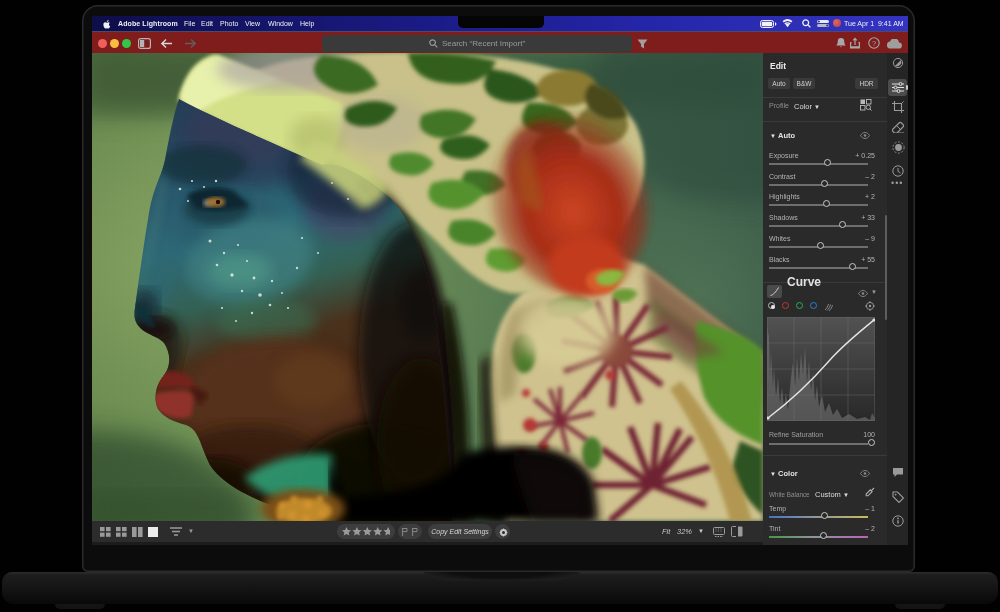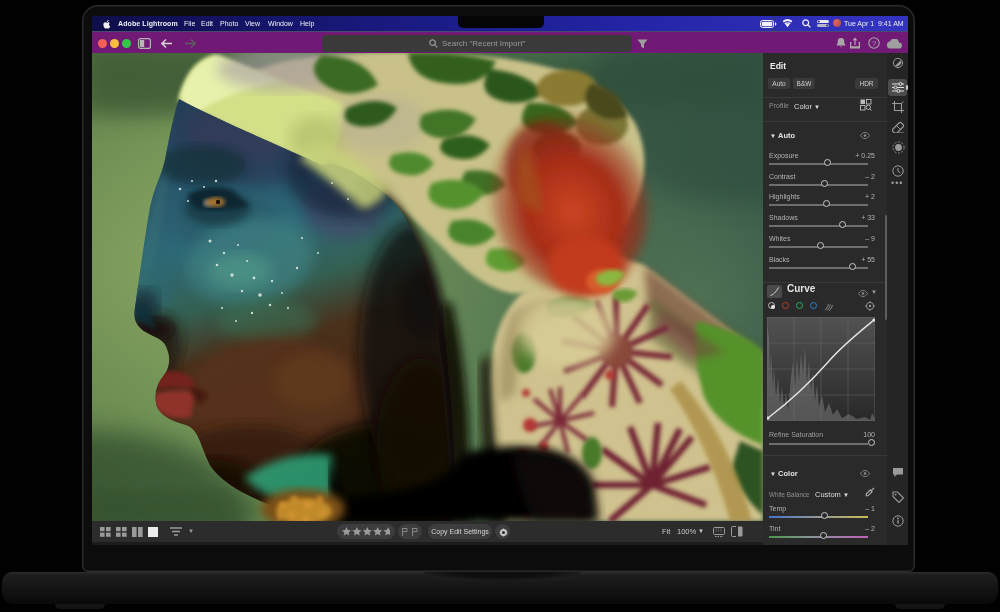--- a/index.html
+++ b/index.html
@@ -14,33 +14,33 @@
     background:#262626; overflow:hidden; }
   
   #menubar { position:absolute; left:0; top:0; width:816px; height:15px;
     background:linear-gradient(93deg,#0e0e4a 0%,#15156a 22%,#1d1d90 48%,#2525a8 68%,#2e2eb6 86%,#3434c2 100%);
     color:#eef0f4; font-size:7px; }
   .mitem { position:absolute; top:3.5px; white-space:nowrap; }
   #notch { position:absolute; left:376px; top:11px; width:86px; height:12px;
     background:#050505; border-radius:0 0 5px 5px; }
   
   #titlebar { position:absolute; left:0; top:15px; width:816px; height:22px;
-    background:#701a75; border-top:1px solid #4a4a6a; }
+    background:#7f1d1d; border-top:1px solid #4a4a6a; }
   .tl { position:absolute; top:6.5px; width:9px; height:9px; border-radius:50%; }
   #searchbox { position:absolute; left:230px; top:2.5px; width:310px; height:17px;
     background:#3a3a3b; border-radius:4px; color:#9b9b9b; font-size:8px;
     display:flex; align-items:center; justify-content:center; gap:4px; }
   .ticon { position:absolute; color:#b5b5b5; font-size:11px; top:16px; }
   
   #canvas { position:absolute; left:0; top:37px; width:671px; height:492px;
     background:#1f1f1f; }
   #photo { position:absolute; left:0; top:0; width:671px; height:467px; }
   
   #bottombar { position:absolute; left:0; top:468px; width:671px; height:21px;
-    background:#2c2c2d; }
+    background:#2c2c2d;font-style:italic; }
   
   #panel { position:absolute; left:671px; top:37px; width:124px; height:492px;
     background:#2a2a2b; font-size:7px; color:#b9b9b9; }
   #panel .sep { position:absolute; left:0; width:124px; height:1px; background:#3a3a3b; }
   
   #strip { position:absolute; left:795px; top:37px; width:21px; height:492px;
     background:#252526; }
   .lbl { position:absolute; white-space:nowrap; }
   .val { position:absolute; text-align:right; right:9px; }
   .track { position:absolute; left:6px; width:99px; height:1.5px; background:#6e6e6e; }
@@ -400,21 +400,21 @@
               <path d="M0.6 0.5 5 0.5 5 3.6 0.6 3.6 M0.6 0 0.6 8" stroke="#8e8e8e" stroke-width="0.9" fill="none"></path>
               <path d="M10.6 0.5 15 0.5 15 3.6 10.6 3.6 M10.6 0 10.6 8" stroke="#8e8e8e" stroke-width="0.9" fill="none"></path>
             </svg>
           <span class="pill" style="left:336px;width:64px;color:#d6d6d6;font-size:7px;text-align:center;line-height:15px">Copy Edit Settings</span>
           <span class="pill" style="left:403px;width:15px;border-radius:50%"></span>
           <svg class="bic" style="left:406.5px;top:6.5px" width="9" height="9" viewBox="0 0 9 9">
               <path d="M4.5 0l.6 1.3 1.4-.4.2 1.4 1.4.2-.4 1.4L9 4.5l-1.3.6.4 1.4-1.4.2-.2 1.4-1.4-.4L4.5 9l-.6-1.3-1.4.4-.2-1.4-1.4-.2.4-1.4L0 4.5l1.3-.6-.4-1.4 1.4-.2.2-1.4 1.4.4z" fill="#c9c9c9"></path>
               <circle cx="4.5" cy="4.5" r="1.5" fill="#2c2c2d"></circle>
             </svg>
           <span class="bic" style="left:570px;top:6px;color:#c9c9c9;font-size:7.5px">Fit</span>
-          <span class="bic" style="left:585px;top:6px;color:#c9c9c9;font-size:7.5px">100%</span>
+          <span class="bic" style="left:585px;top:6px;color:#c9c9c9;font-size:7.5px">32%</span>
           <span class="bic" style="left:606px;top:7px;color:#c9c9c9;font-size:6px">▼</span>
           <svg class="bic" style="left:621px;top:6px" width="12" height="10" viewBox="0 0 12 10">
               <rect x="0.5" y="0.5" width="11" height="7" rx="1" fill="none" stroke="#9a9a9a"></rect>
               <path d="M2 9.5h8" stroke="#9a9a9a" stroke-dasharray="1.5 1"></path>
               <path d="M2.5 2h1M5 2h1M7.5 2h1M2.5 4h1M5 4h1M7.5 4h1" stroke="#9a9a9a" stroke-width="0.8"></path>
             </svg>
           <svg class="bic" style="left:639px;top:5px" width="12" height="11" viewBox="0 0 12 11">
               <path d="M5 0.5H1.5a1 1 0 0 0-1 1v8a1 1 0 0 0 1 1H5" fill="none" stroke="#9a9a9a"></path>
               <path d="M7 0.5h3.5a1 1 0 0 1 1 1v8a1 1 0 0 1-1 1H7z" fill="#9a9a9a"></path>
               <path d="M6 0v11" stroke="#2c2c2d" stroke-width="0.7"></path>
@@ -483,21 +483,21 @@
             <span class="val">+ 55</span>
             <div class="track" style="top:11px">
               <span class="knob" style="left:80px"></span>
             </div>
           </div>
         <div class="sep" style="top:229px"></div>
         <span style="position:absolute;left:4px;top:232px;width:15px;height:13px;background:#4a4a4b;border-radius:2px"></span>
         <svg style="position:absolute;left:7px;top:234px" width="9" height="9" viewBox="0 0 9 9">
             <path d="M.5 8.5C3 8 6 5 8.5.5" fill="none" stroke="#d8d8d8" stroke-width="1"></path>
           </svg>
-        <b class="lbl" style="left:24px;top:230px;color:#e2e2e2;font-size:10px">Curve</b>
+        <b class="lbl" style="left:24px;top:222px;color:#e2e2e2;font-size:12px">Curve</b>
         <svg class="eye" style="left:95px;top:237px" width="10" height="7" viewBox="0 0 10 7">
             <path d="M.5 3.5C2 1.2 3.4.5 5 .5s3 .7 4.5 3C8 5.8 6.6 6.5 5 6.5S2 5.8.5 3.5z" fill="none" stroke="#8a8a8a" stroke-width="0.9"></path>
             <circle cx="5" cy="3.5" r="1.3" fill="#8a8a8a"></circle>
           </svg>
         <span class="lbl" style="left:108px;top:236px;color:#9a9a9a;font-size:6px">▼</span>
         <circle5></circle5>
         <span class="cdot" style="left:5px;top:249px;border:1px solid #bbb;">
             <i style="position:absolute;left:1.5px;top:1.5px;width:4px;height:4px;border-radius:50%;background:#e8e8e8"></i>
           </span>
         <span class="cdot" style="left:19px;top:249px;border:1.4px solid #c0392b"></span>

